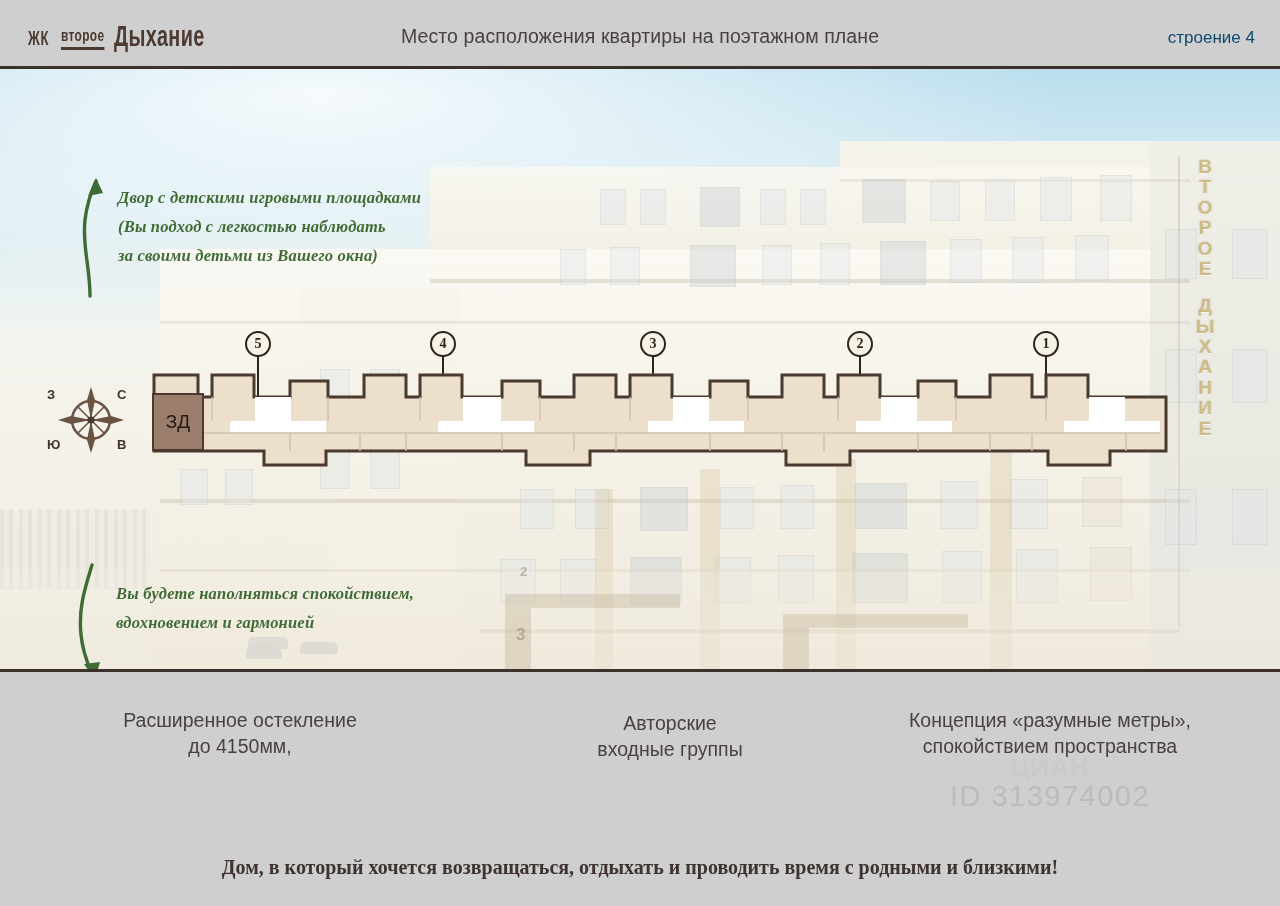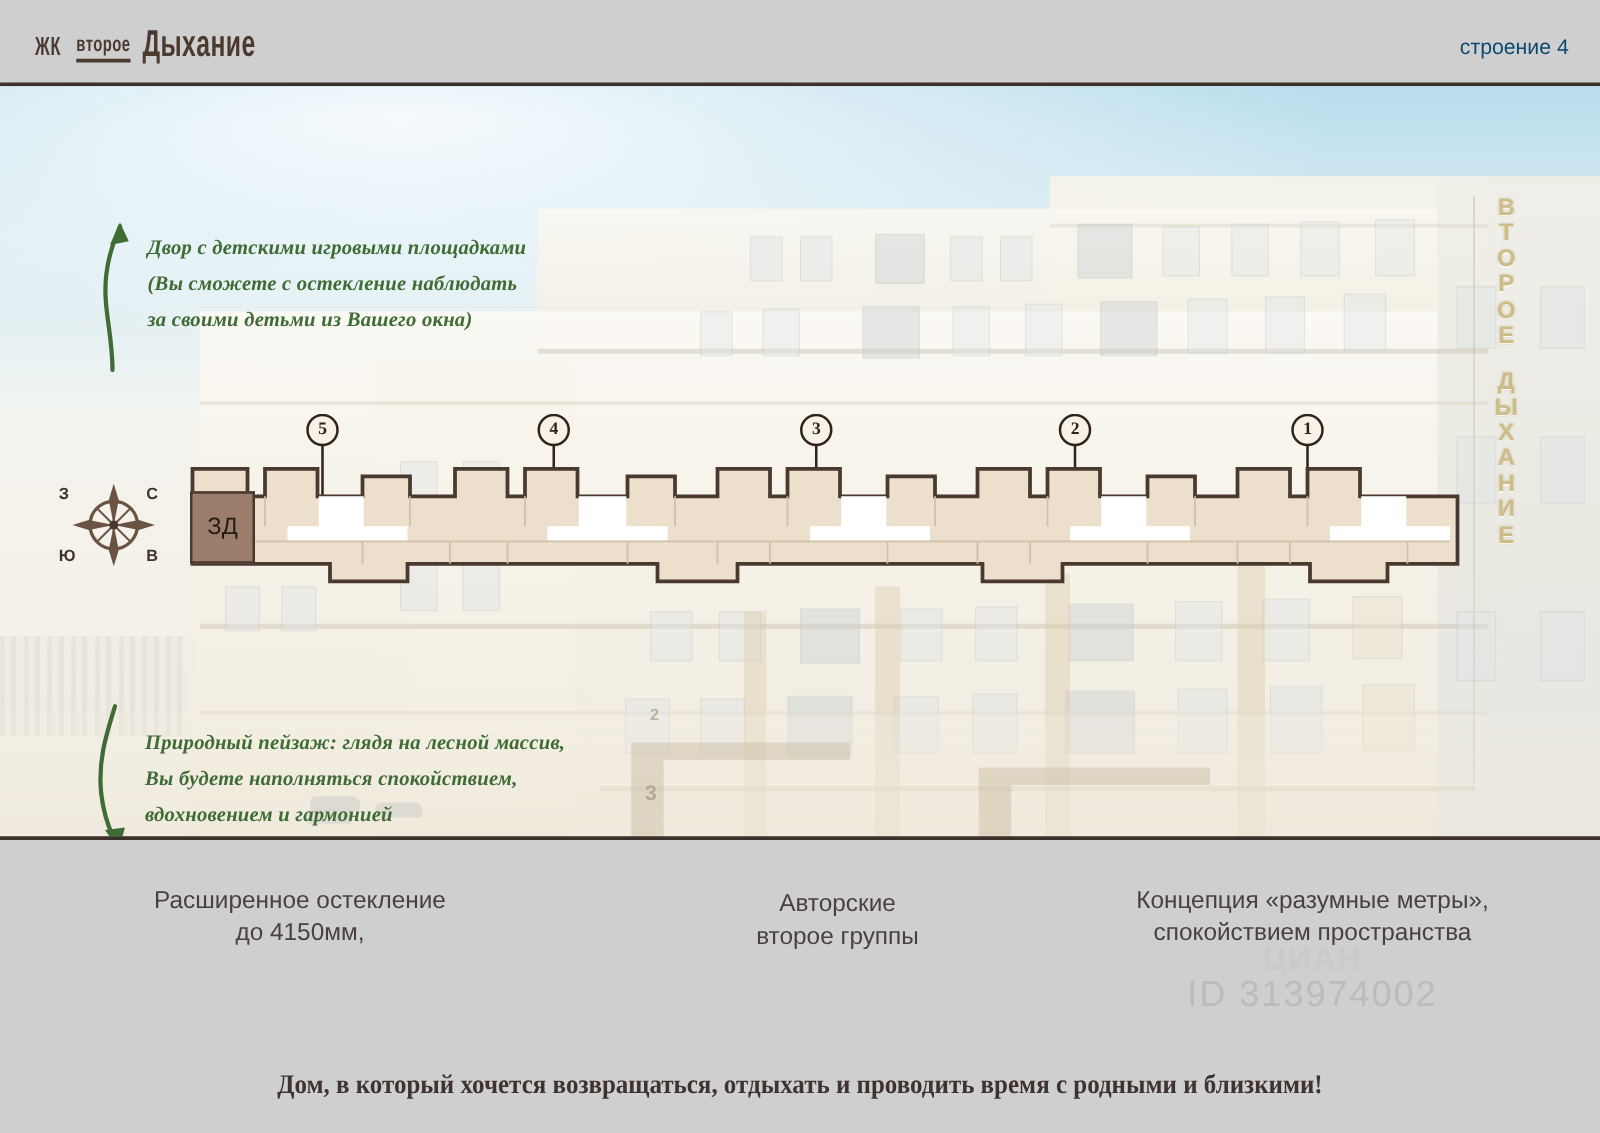--- a/index.html
+++ b/index.html
@@ -263,20 +263,21 @@
 <body>
 
 <div class="page">
 
   <div class="header">
     <div class="logo">
       <span class="logo-zhk">ЖК</span>
       <span class="logo-vtoroe">второе</span>
       <span class="logo-dyhanie">Дыхание</span>
     </div>
+    <div class="header-title">Место расположения квартиры на поэтажном плане</div>
     <div class="header-right">строение 4</div>
     <div class="header-rule"></div>
   </div>
 
   <div class="photo">
 
     <div class="sky-glow"></div>
     <div class="distant-city"></div>
 
     <div class="bldg bldg-tower"></div>
@@ -401,30 +402,29 @@
       <span>И</span>
       <span>Е</span>
     </div>
 
     <svg class="arrow-up" width="46" height="125" viewBox="0 0 46 125">
       <path d="M20 122 C 20 92, 12 72, 15 46 C 17 28, 22 16, 26 7" stroke="#3f6b35" stroke-width="3.4" fill="none" stroke-linecap="round"></path>
       <path d="M26 4 L 18 22 L 33 19 Z" fill="#3f6b35"></path>
     </svg>
     <div class="ann ann-top">
       <div>Двор с детскими игровыми площадками</div>
-      <div>(Вы сможете с остекление наблюдать</div>
+      <div>(Вы подход с легкостью наблюдать</div>
       <div>за своими детьми из Вашего окна)</div>
     </div>
 
     <svg class="arrow-down" width="48" height="125" viewBox="0 0 48 125">
       <path d="M24 4 C 18 24, 10 46, 13 74 C 15 92, 20 104, 25 114" stroke="#3f6b35" stroke-width="3.4" fill="none" stroke-linecap="round"></path>
       <path d="M27 119 L 16 103 L 32 101 Z" fill="#3f6b35"></path>
     </svg>
     <div class="ann ann-bottom">
-      <div>Природный пейзаж: глядя на лесной массив,</div>
       <div>Вы будете наполняться спокойствием,</div>
       <div>вдохновением и гармонией</div>
     </div>
 
     <div class="compass">
       <span class="cmp-label cmp-w">З</span>
       <span class="cmp-label cmp-n">С</span>
       <span class="cmp-label cmp-s">Ю</span>
       <span class="cmp-label cmp-e">В</span>
       <svg width="70" height="70" viewBox="0 0 70 70" style="position:absolute;left:16px;top:6px;">
@@ -556,21 +556,21 @@
 
   <div class="bottom-rule"></div>
 
   <div class="features">
     <div class="feat feat-1">
       <div>Расширенное остекление</div>
       <div>до 4150мм,</div>
     </div>
     <div class="feat feat-2">
       <div>Авторские</div>
-      <div>второе группы</div>
+      <div>входные группы</div>
     </div>
     <div class="feat feat-3">
       <div>Концепция «разумные метры»,</div>
       <div>спокойствием пространства</div>
     </div>
   </div>
 
   <div class="watermark-sub">ЦИАН</div>
   <div class="watermark">ID 313974002</div>
 

